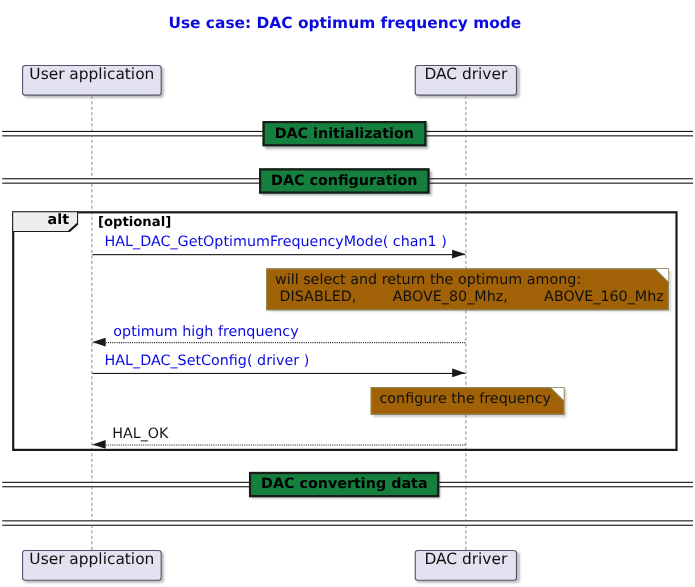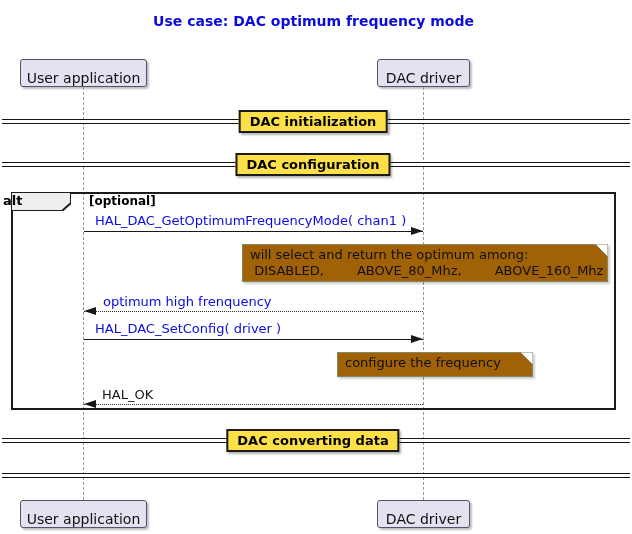--- a/index.html
+++ b/index.html
@@ -9,53 +9,53 @@
     background: #ffffff; overflow: hidden; color: #111;
   }
   .title {
     position: absolute; top: 13px; left: 0; width: 627px;
     text-align: center; font-size: 14px; font-weight: bold; color: #0b0be0;
   }
   .participant {
     position: absolute; height: 28px;
     background: #e2e2f0; border: 1px solid #53536b; border-radius: 3px;
     box-shadow: 2px 2px 2px rgba(0,0,0,0.25);
-    display: flex; align-items: flex-end; justify-content: center;
+    display: flex; align-items: flex-start; justify-content: center;
     font-size: 14px; color: #101010; white-space: nowrap;
   }
   .p-tl { left: 20px;  top: 59px;  width: 127px; }
   .p-tr { left: 377px; top: 59px;  width: 93px;  }
   .p-bl { left: 20px;  top: 500px; width: 127px; }
   .p-br { left: 377px; top: 500px; width: 93px;  }
   .lifeline {
     position: absolute; top: 87px; height: 413px; width: 0;
     border-left: 1px dashed #999999;
   }
   .ll-left  { left: 83px; }
   .ll-right { left: 423px; }
   .divider-line {
     position: absolute; left: 2px; right: 2px; height: 5px;
     border-top: 1px solid #141414; border-bottom: 1px solid #141414;
     background: #ffffff;
   }
   .dl1 { top: 119px; } .dl2 { top: 162px; } .dl3 { top: 438px; } .dl4 { top: 473px; }
   .divider-label {
     position: absolute; left: 313px; transform: translateX(-50%);
-    background: #fde047; border: 2px solid #1b1b1b;
+    background: #15803d; border: 2px solid #1b1b1b;
     font-size: 13px; font-weight: bold; padding: 2px 9px;
     box-shadow: 2px 2px 2px rgba(0,0,0,0.3); white-space: nowrap; color: #000;
   }
   .dv1 { top: 110px; } .dv2 { top: 153px; } .dv3 { top: 429px; }
   .alt-frame {
     position: absolute; left: 11px; top: 192px; width: 605px; height: 218px;
     border: 2px solid #1b1b1b;
   }
   .alt-pentagon { position: absolute; left: 11px; top: 192px; }
   .alt-op-text {
-    position: absolute; left: 3px; top: 193px; width: 48px; text-align: left;
+    position: absolute; left: 29px; top: 193px; width: 48px; text-align: center;
     font-size: 13px; font-weight: bold; color: #000;
   }
   .alt-guard {
     position: absolute; left: 89px; top: 194px;
     font-size: 12px; font-weight: bold; color: #000; white-space: nowrap;
   }
   .msg { position: absolute; font-size: 13px; white-space: nowrap; text-align: center; }
   .msg.blue { color: #0b0be0; }
   .msg.black { color: #161616; }
   .m1 { left: 95px;  top: 213px; }
@@ -69,21 +69,21 @@
         border-top: 4.5px solid transparent; border-bottom: 4.5px solid transparent; }
   .ah-r { border-left: 12px solid #181818; left: 411px; }
   .ah-l { border-right: 12px solid #181818; left: 84px; }
   .ap1 { top: 227px; } .ap2 { top: 307px; } .ap3 { top: 335px; } .ap4 { top: 400px; }
   .note {
     position: absolute; background: #a16207; border: 1px solid #86865f;
     font-size: 13px; color: #101010; line-height: 16px;
     box-shadow: 2px 2px 2px rgba(0,0,0,0.2);
   }
   .note-1 { left: 242px; top: 244px; width: 366px; height: 38px; padding: 2px 7px; }
-  .note-2 { left: 337px; top: 352px; width: 196px; height: 25px; padding: 2px 7px; }
+  .note-2 { left: 337px; top: 352px; width: 176px; height: 25px; padding: 2px 7px; }
   .note .pre { white-space: pre; }
   .fold { position: absolute; top: -1px; right: -1px; }
 </style>
 </head>
 <body>
 
 <div id="diagram">
 
   <div class="title">Use case: DAC optimum frequency mode</div>
 

